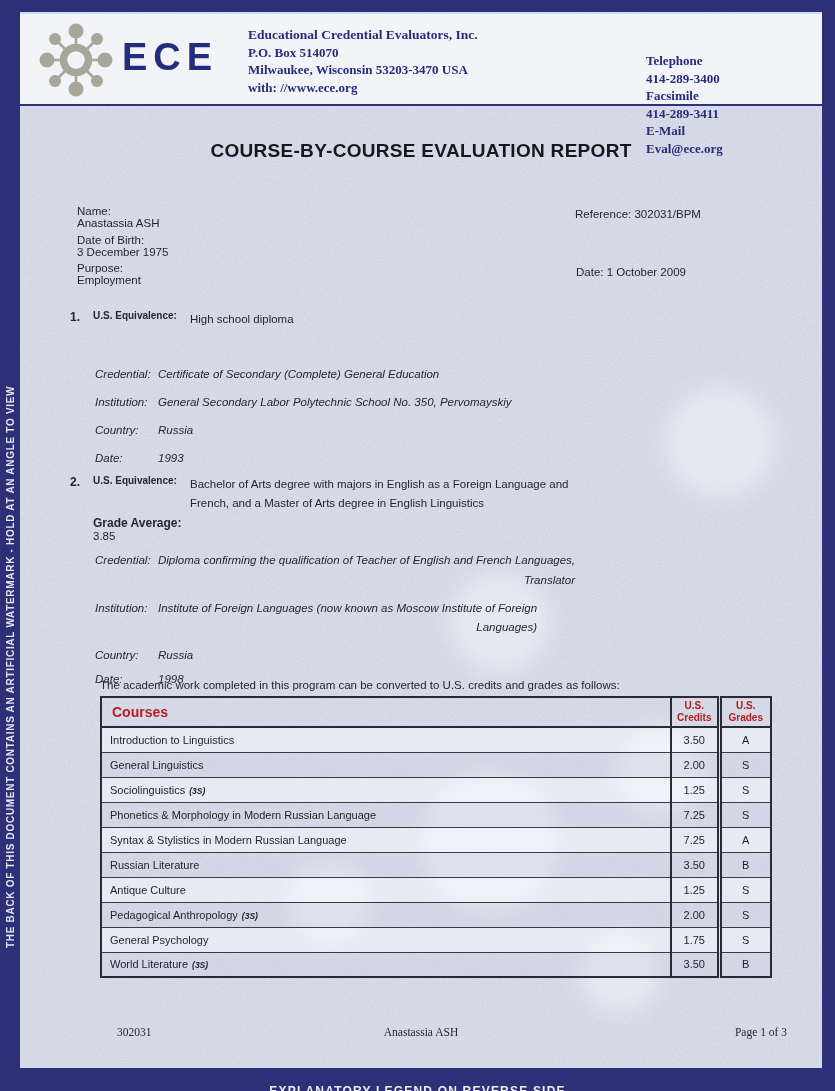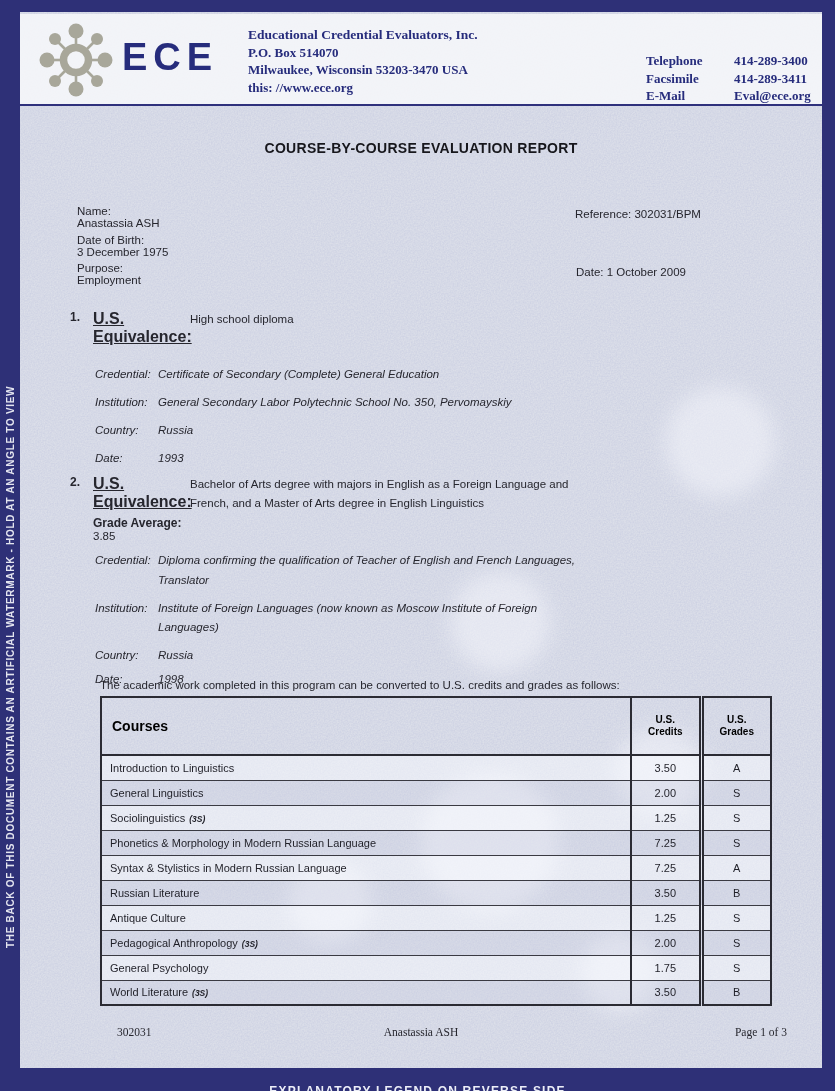--- a/index.html
+++ b/index.html
@@ -41,59 +41,59 @@
     position:absolute; left:228px; top:12px;
     font-family:"Liberation Serif", serif; font-weight:bold;
     color:#262c7c; font-size:13px; line-height:17.5px;
   }
   .addr .org { font-size:13.5px; }
   .contacts {
     position:absolute; left:626px; top:38px;
     font-family:"Liberation Serif", serif; font-weight:bold;
     color:#262c7c; font-size:13px; line-height:17.5px;
   }
-  .contact-row { display:flex; }
+  .contact-row { display:flex;flex-direction:column; }
   .contact-row .clbl { width:88px; }
 
   .doc-title {
     position:absolute; z-index:2; left:0; right:0; top:128px;
-    text-align:center; font-size:14px; font-weight:bold;
+    text-align:center; font-size:19px; font-weight:bold;
     letter-spacing:0.3px; color:#17171c;
   }
 
   .content { position:absolute; z-index:2; left:0; top:0; right:0; bottom:0; color:#26262e; font-size:11.5px; }
 
   .info-row { position:absolute; left:57px; display:flex;flex-direction:column; }
   .info-row .ilbl { width:93px; }
   .ref-item { position:absolute; }
 
   .section { position:absolute; left:50px; right:26px; }
   .sec-head { display:flex; }
   .sec-head .num { width:23px; font-weight:bold; font-size:12px; }
-  .sec-head .sec-lbl { width:97px; font-weight:bold; font-size:16px; flex:none;text-decoration:underline; }
+  .sec-head .sec-lbl { width:97px; font-weight:bold; font-size:10px; flex:none; }
   .sec-val { white-space:pre-line; line-height:19px; flex:1; }
   .grade-row { display:flex; margin-top:3px; margin-left:23px;flex-direction:column; }
   .grade-row .glbl { width:97px; font-weight:bold; font-size:12px; flex:none; }
   .fields { position:absolute; left:25px;font-style:italic; }
   .frow { display:flex; margin-bottom:8.5px; }
   .frow .flbl { width:63px; flex:none; line-height:19.5px; }
-  .frow .fval { white-space:pre-line; line-height:19.5px; }
+  .frow .fval { white-space:pre-line; line-height:19.5px;text-align:right; }
 
   .table-intro { position:absolute; left:80px; top:667px; }
 
   .course-table {
     position:absolute; left:80px; top:684px; width:672px;
     border-collapse:collapse; border:2px solid #2b2b33;
   }
   .course-table th {
-    border-bottom:2.5px solid #2b2b33; color:#000000;
+    border-bottom:2.5px solid #2b2b33; color:#b91c1c;
     height:24px; vertical-align:middle;
   }
   th.h-courses { text-align:left; padding-left:10px; font-size:14px; width:572px; }
-  th.h-credits, th.h-grades { font-size:10px; line-height:12px; padding:16px; text-align:center; }
+  th.h-credits, th.h-grades { font-size:10px; line-height:12px; padding:2px; text-align:center; }
   th.h-credits { width:48px; }
   th.h-grades { width:52px; }
   .course-table td {
     border-top:1.3px solid #3a3a42; height:25px; vertical-align:middle;
     font-size:11px; color:#1f1f27;
   }
   td.c-course { padding-left:8px; }
   td.c-credits, td.c-grade { text-align:center; }
   .col-sep { border-left:2px solid #2b2b33; }
   .col-sep2 { border-left:5px double #2b2b33; }
@@ -164,21 +164,21 @@
             <circle cx="61" cy="19" r="6"></circle>
           <circle cx="19" cy="61" r="6"></circle>
             <circle cx="61" cy="61" r="6"></circle>
         </g>
       </svg>
       <div class="logo-text">ECE</div>
       <div class="addr">
         <div class="org">Educational Credential Evaluators, Inc.</div>
         <div>P.O. Box 514070</div>
         <div>Milwaukee, Wisconsin 53203-3470  USA</div>
-        <div>this: //www.ece.org</div>
+        <div>with: //www.ece.org</div>
       </div>
       <div class="contacts">
         <div class="contact-row">
           <span class="clbl">Telephone</span>
           <span>414-289-3400</span>
         </div>
         <div class="contact-row">
           <span class="clbl">Facsimile</span>
           <span>414-289-3411</span>
         </div>

